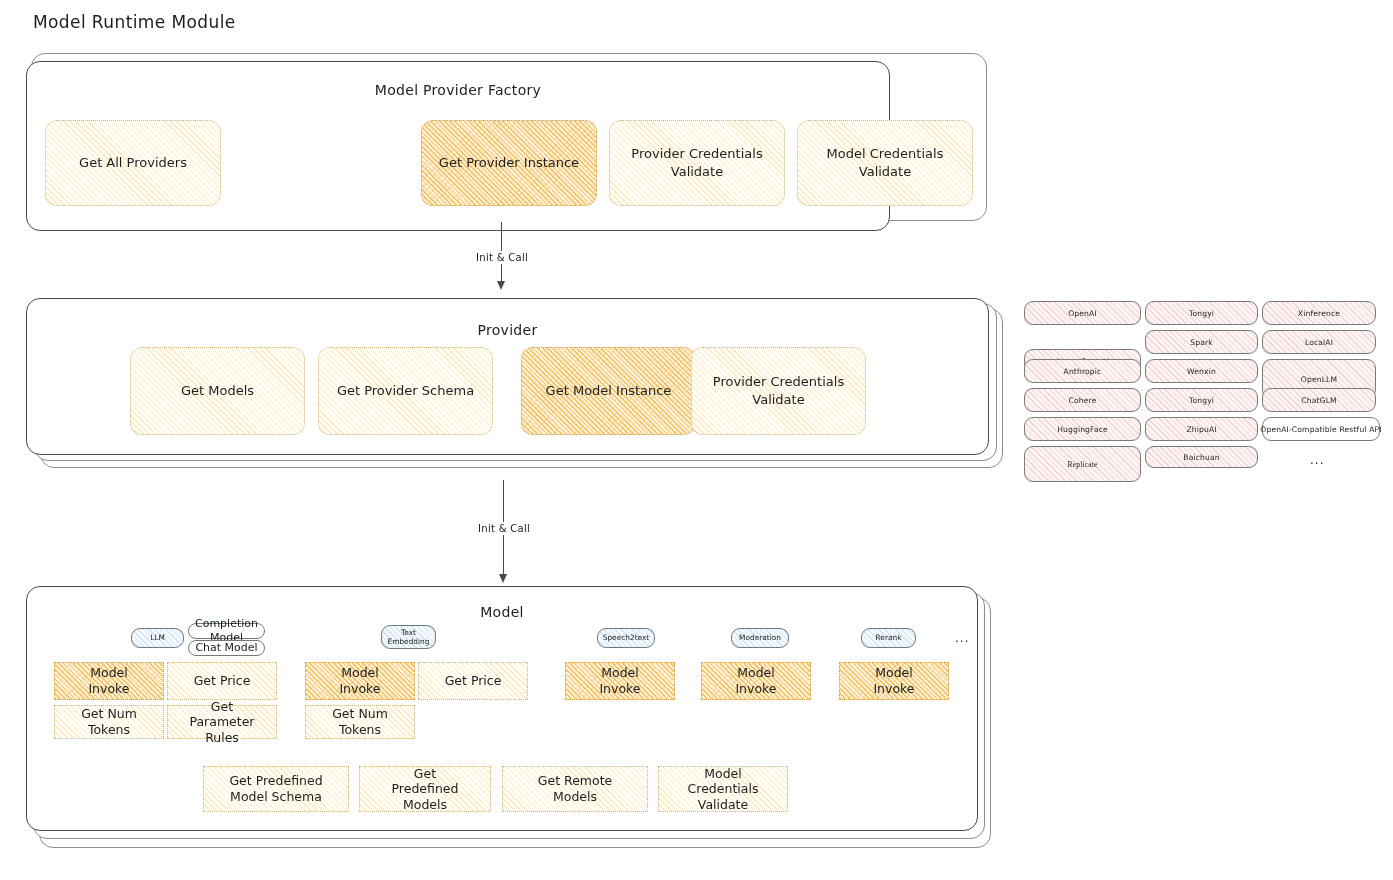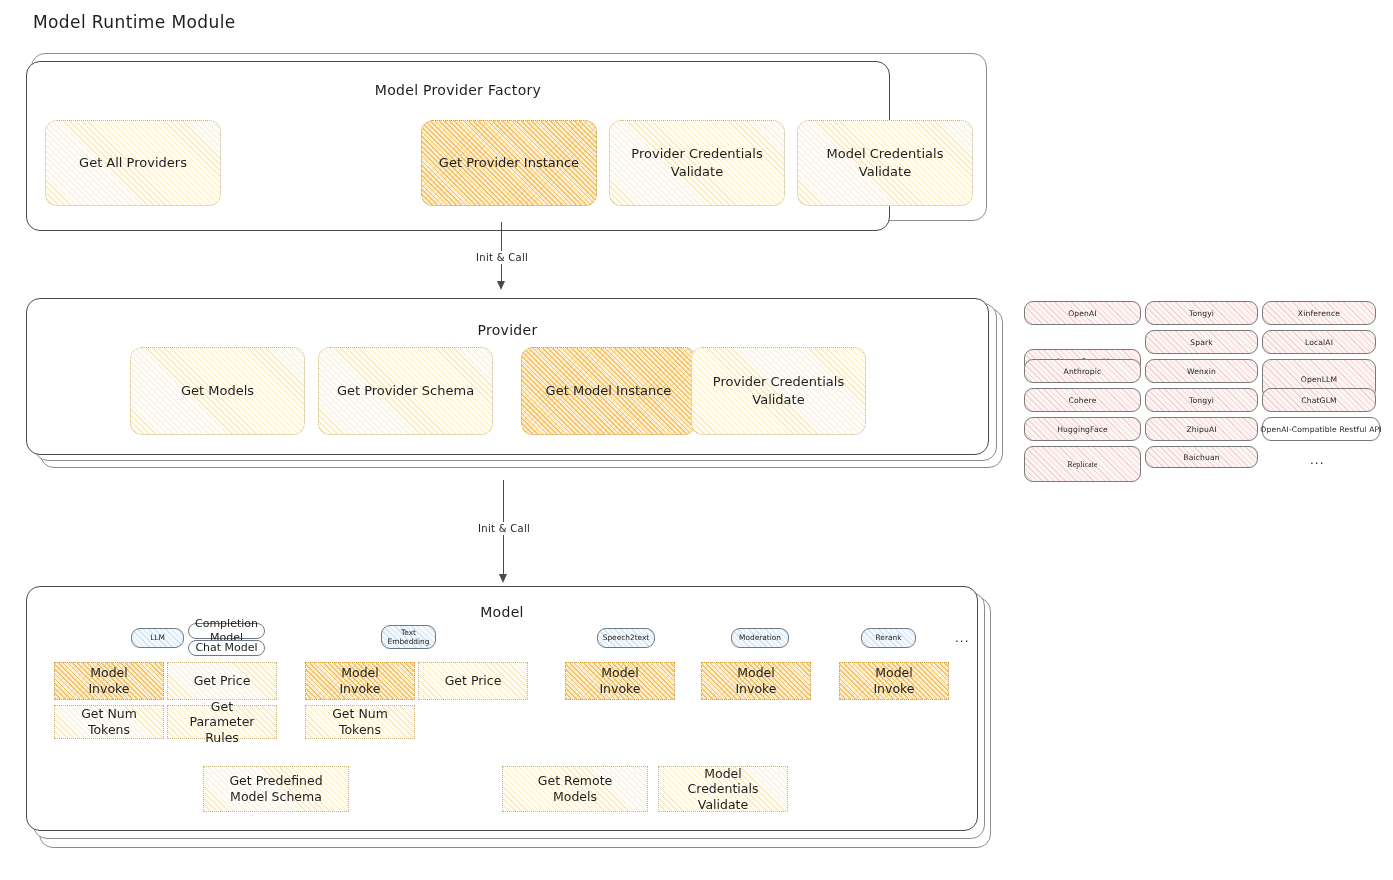--- a/index.html
+++ b/index.html
@@ -368,19 +368,22 @@
   </div>
   <div class="small-card hatch-strong strong" style="left:812px; top:75px; width:110px; height:38px;">
     <span>Model Invoke</span>
   </div>
 
   <div class="ellipsis" style="left:928px; top:44px;">...</div>
 
   <div class="small-card hatch-light" style="left:176px; top:179px; width:146px; height:46px;">
     <span>Get Predefined Model Schema</span>
   </div>
+  <div class="small-card hatch-light" style="left:332px; top:179px; width:132px; height:46px;">
+    <span>Get Predefined Models</span>
+  </div>
   <div class="small-card hatch-light" style="left:475px; top:179px; width:146px; height:46px;">
     <span>Get Remote Models</span>
   </div>
   <div class="small-card hatch-light" style="left:631px; top:179px; width:130px; height:46px;">
     <span>Model Credentials Validate</span>
   </div>
 </div>
 
 </body></html>

